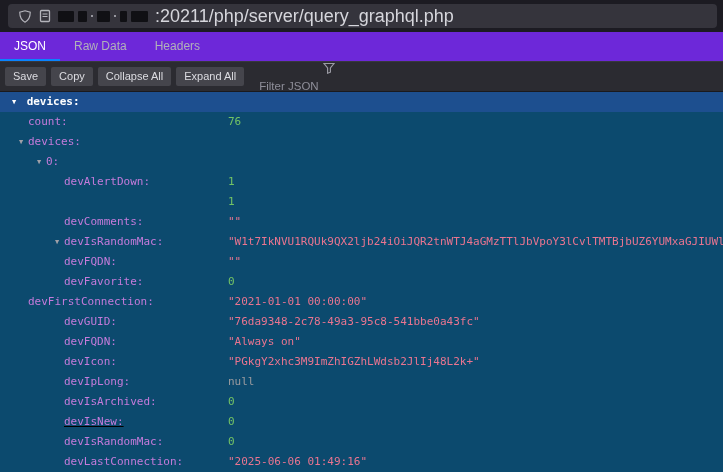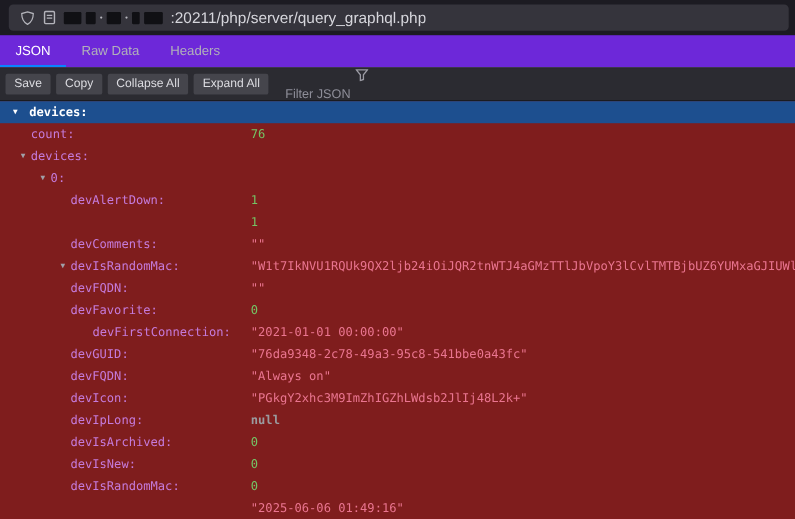--- a/index.html
+++ b/index.html
@@ -28,21 +28,21 @@
     padding: 0 10px;
     gap: 7px;
     overflow: hidden;
   }
   .urlbar svg { flex: 0 0 auto; display: block; }
   .redact-group { display: flex; align-items: center; gap: 4px; }
   .redact { height: 11px; background: #101014; border-radius: 1px; display: inline-block; }
   .redact-dot { width: 2px; height: 2px; background: #b9b9c0; border-radius: 50%; display: inline-block; }
   .url-text {
     color: #d6d6dc;
-    font-size: 14px;
+    font-size: 18px;
     white-space: nowrap;
     overflow: hidden;
   }
 
   
   .tabbar {
     height: 30px;
     background: #6d28d9;
     border-bottom: 1px solid #38383d;
     display: flex;
@@ -95,21 +95,21 @@
     font-family: "Liberation Sans", sans-serif;
     font-size: 11.5px;
     width: 140px;
   }
   .filter-input::placeholder { color: #8e8e99; }
 
   
   .tree {
     font-family: "DejaVu Sans Mono", monospace;
     font-size: 11px;
-    background: #7f1d1d;
+    background: #0c4a6e;
   }
   .row {
     height: 20px;
     line-height: 20px;
     position: relative;
     white-space: nowrap;
     overflow: hidden;
   }
   .row.selected { background: #1d4f8f; }
   .rowleft { display: inline-block; }
@@ -125,21 +125,21 @@
   .row.selected .twisty {
     margin-left: 0;
     width: 12px;
     color: #ffffff;
   }
   .key { color: #c57bdb; }
   .row.selected .key { color: #ffffff; font-weight: bold; }
   .val { position: absolute; left: 228px; top: 0; }
   .val.number { color: #74c465; }
   .val.string { color: #ea7590; }
-  .val.null   { color: #9b9b9f; font-weight: bold; }
+  .val.null   { color: #9b9b9f; }
 </style>
 </head>
 <body>
 
 <div class="chrome">
   <div class="urlbar">
     <svg width="14" height="15" viewBox="0 0 16 16">
       <path d="M8 1.5 L14 3.2 C14 8.5 12.2 12.3 8 14.5 C3.8 12.3 2 8.5 2 3.2 Z" fill="none" stroke="#b4b4bb" stroke-width="1.3"></path>
     </svg>
     <svg width="12" height="14" viewBox="0 0 12 14">
@@ -189,23 +189,23 @@
   <div>
       <div class="row"><span class="rowleft" style="padding-left: 28px;"><span class="key">count:</span></span><span class="val number">76</span></div>
       <div class="row"><span class="rowleft" style="padding-left: 28px;"><span class="twisty">▼</span><span class="key">devices:</span></span></div>
       <div class="row"><span class="rowleft" style="padding-left: 46px;"><span class="twisty">▼</span><span class="key">0:</span></span></div>
       <div class="row"><span class="rowleft" style="padding-left: 64px;"><span class="key">devAlertDown:</span></span><span class="val number">1</span></div>
       <div class="row"><span class="val number">1</span></div>
       <div class="row"><span class="rowleft" style="padding-left: 64px;"><span class="key">devComments:</span></span><span class="val string">""</span></div>
       <div class="row"><span class="rowleft" style="padding-left: 64px;"><span class="twisty">▼</span><span class="key">devIsRandomMac:</span></span><span class="val string">"W1t7IkNVU1RQUk9QX2ljb24iOiJQR2tnWTJ4aGMzTTlJbVpoY3lCvlTMTBjbUZ6YUMxaGJIUWlQand2</span></div>
       <div class="row"><span class="rowleft" style="padding-left: 64px;"><span class="key">devFQDN:</span></span><span class="val string">""</span></div>
       <div class="row"><span class="rowleft" style="padding-left: 64px;"><span class="key">devFavorite:</span></span><span class="val number">0</span></div>
-      <div class="row"><span class="rowleft" style="padding-left: 84px;"><span class="key">devFirstConnection:</span></span><span class="val string">"2021-01-01 00:00:00"</span></div>
+      <div class="row"><span class="rowleft" style="padding-left: 28px;"><span class="key">devFirstConnection:</span></span><span class="val string">"2021-01-01 00:00:00"</span></div>
       <div class="row"><span class="rowleft" style="padding-left: 64px;"><span class="key">devGUID:</span></span><span class="val string">"76da9348-2c78-49a3-95c8-541bbe0a43fc"</span></div>
       <div class="row"><span class="rowleft" style="padding-left: 64px;"><span class="key">devFQDN:</span></span><span class="val string">"Always on"</span></div>
       <div class="row"><span class="rowleft" style="padding-left: 64px;"><span class="key">devIcon:</span></span><span class="val string">"PGkgY2xhc3M9ImZhIGZhLWdsb2JlIj48L2k+"</span></div>
       <div class="row"><span class="rowleft" style="padding-left: 64px;"><span class="key">devIpLong:</span></span><span class="val null">null</span></div>
       <div class="row"><span class="rowleft" style="padding-left: 64px;"><span class="key">devIsArchived:</span></span><span class="val number">0</span></div>
-      <div class="row"><span class="rowleft" style="padding-left: 64px;"><span class="key">devIsNew:</span></span><span class="val number">0</span></div>
+      <div class="row"><span class="rowleft" style="padding-left: 64px; text-decoration: underline;"><span class="key">devIsNew:</span></span><span class="val number">0</span></div>
       <div class="row"><span class="rowleft" style="padding-left: 64px;"><span class="key">devIsRandomMac:</span></span><span class="val number">0</span></div>
-      <div class="row"><span class="val string">"2025-06-06 01:49:16"</span></div>
+      <div class="row"><span class="rowleft" style="padding-left: 64px;"><span class="key">devLastConnection:</span></span><span class="val string">"2025-06-06 01:49:16"</span></div>
     </div>
 </div>
 
 </body></html>

